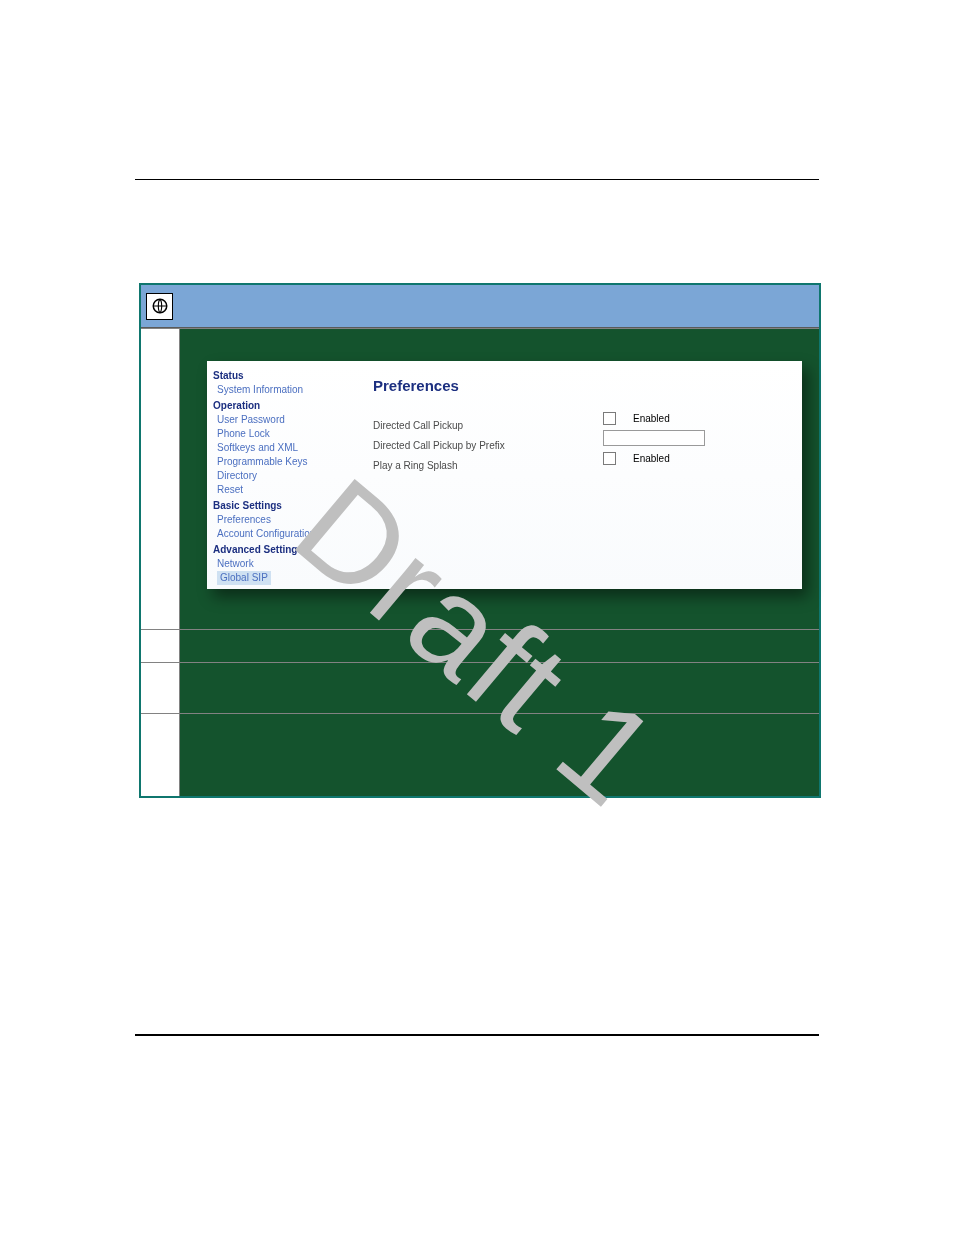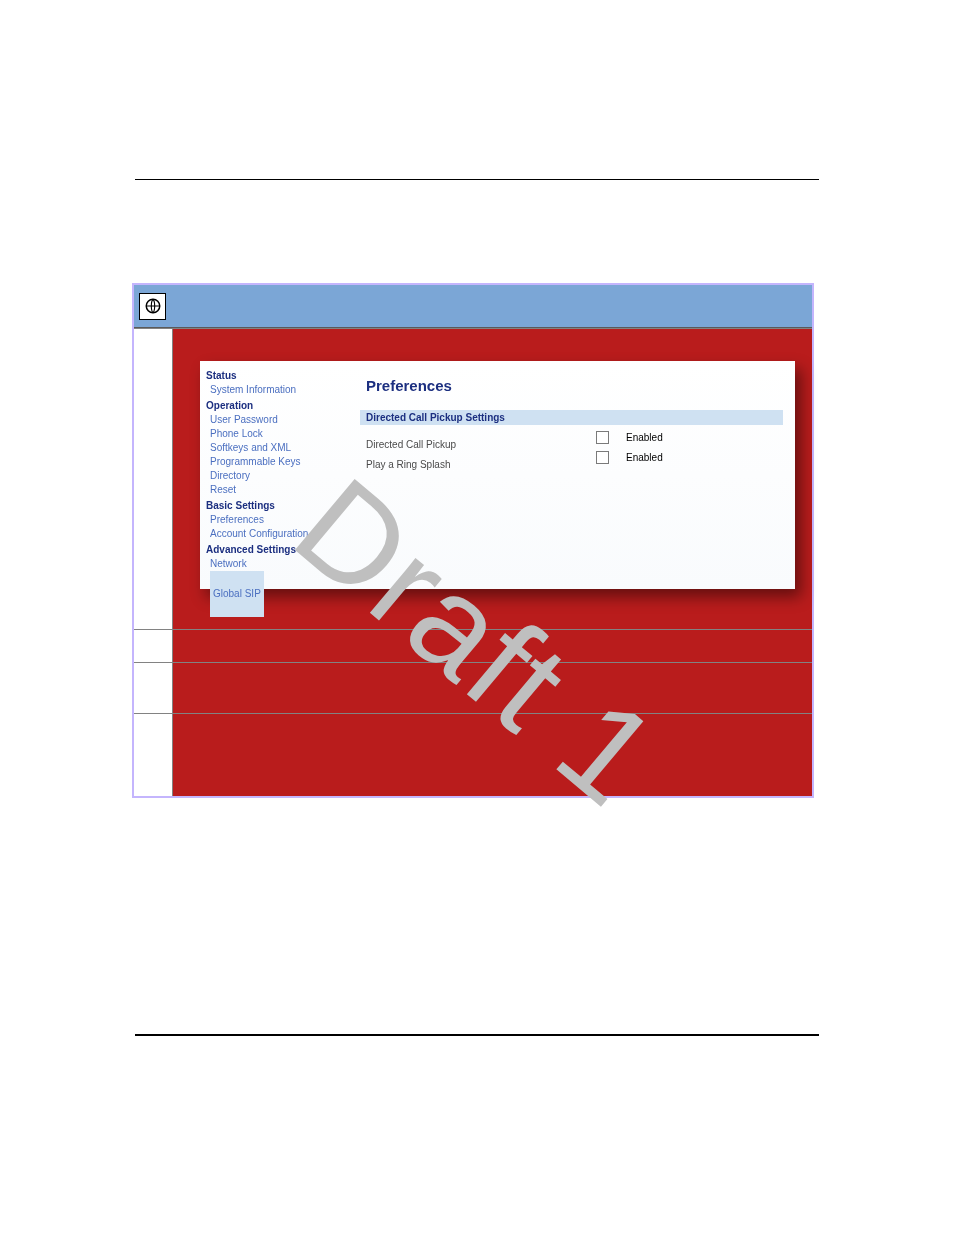--- a/index.html
+++ b/index.html
@@ -41,25 +41,25 @@
     font-size: 135px;
     color: #bfbfbf;
     font-weight: 400;
     letter-spacing: 2px;
     pointer-events: none;
     z-index: 50;
   }
   
   .webui {
     position: absolute;
-    left: 132px;
+    left: 139px;
     top: 283px;
     width: 678px;
-    border: 2px solid #c4b5fd;
-    background: #b91c1c;
+    border: 2px solid #0f766e;
+    background: #14532d;
     z-index: 10;
   }
   .webui-header {
     height: 42px;
     background: #7ba6d6;
     border-bottom: 1px solid #5a5a5a;
     display: flex;
     align-items: center;
     padding-left: 5px;
   }
@@ -119,21 +119,21 @@
     margin-top: 2px;
   }
   .panel-nav .item {
     margin-left: 4px;
     color: #4b6fc0;
     white-space: nowrap;
   }
   .panel-nav .item.active {
     background: #cfe1f2;
     display:inline-block;
-    padding: 16px 3px;
+    padding: 0 3px;
   }
   .panel-content {
     flex:1;
     padding: 10px 12px 8px 0;
   }
   .pref-title {
     color: #1c2f80;
     font-weight: bold;
     font-size: 15px;
     margin: 6px 0 16px 6px;
@@ -216,30 +216,35 @@
 
             <div class="hdr">Advanced Settings</div>
             <div class="item">Network</div>
             <div><span class="item active">Global SIP</span></div>
           </div>
 
           <div class="panel-content">
             <div class="pref-title">Preferences</div>
 
             <div class="subsection">
-              <div class="sub-hdr">Directed Call Pickup Settings</div>
 
               <div class="sub-row">
                 <span class="sub-label">Directed Call Pickup</span>
                 <span class="sub-ctrl">
                   <span class="cb"></span>
                   <span>Enabled</span>
                 </span>
               </div>
 
+              <div class="sub-row">
+                <span class="sub-label">Directed Call Pickup by Prefix</span>
+                <span class="sub-ctrl">
+                  <span class="txt"></span>
+                </span>
+              </div>
 
               <div class="sub-row">
                 <span class="sub-label">Play a Ring Splash</span>
                 <span class="sub-ctrl">
                   <span class="cb"></span>
                   <span>Enabled</span>
                 </span>
               </div>
             </div>
           </div>

